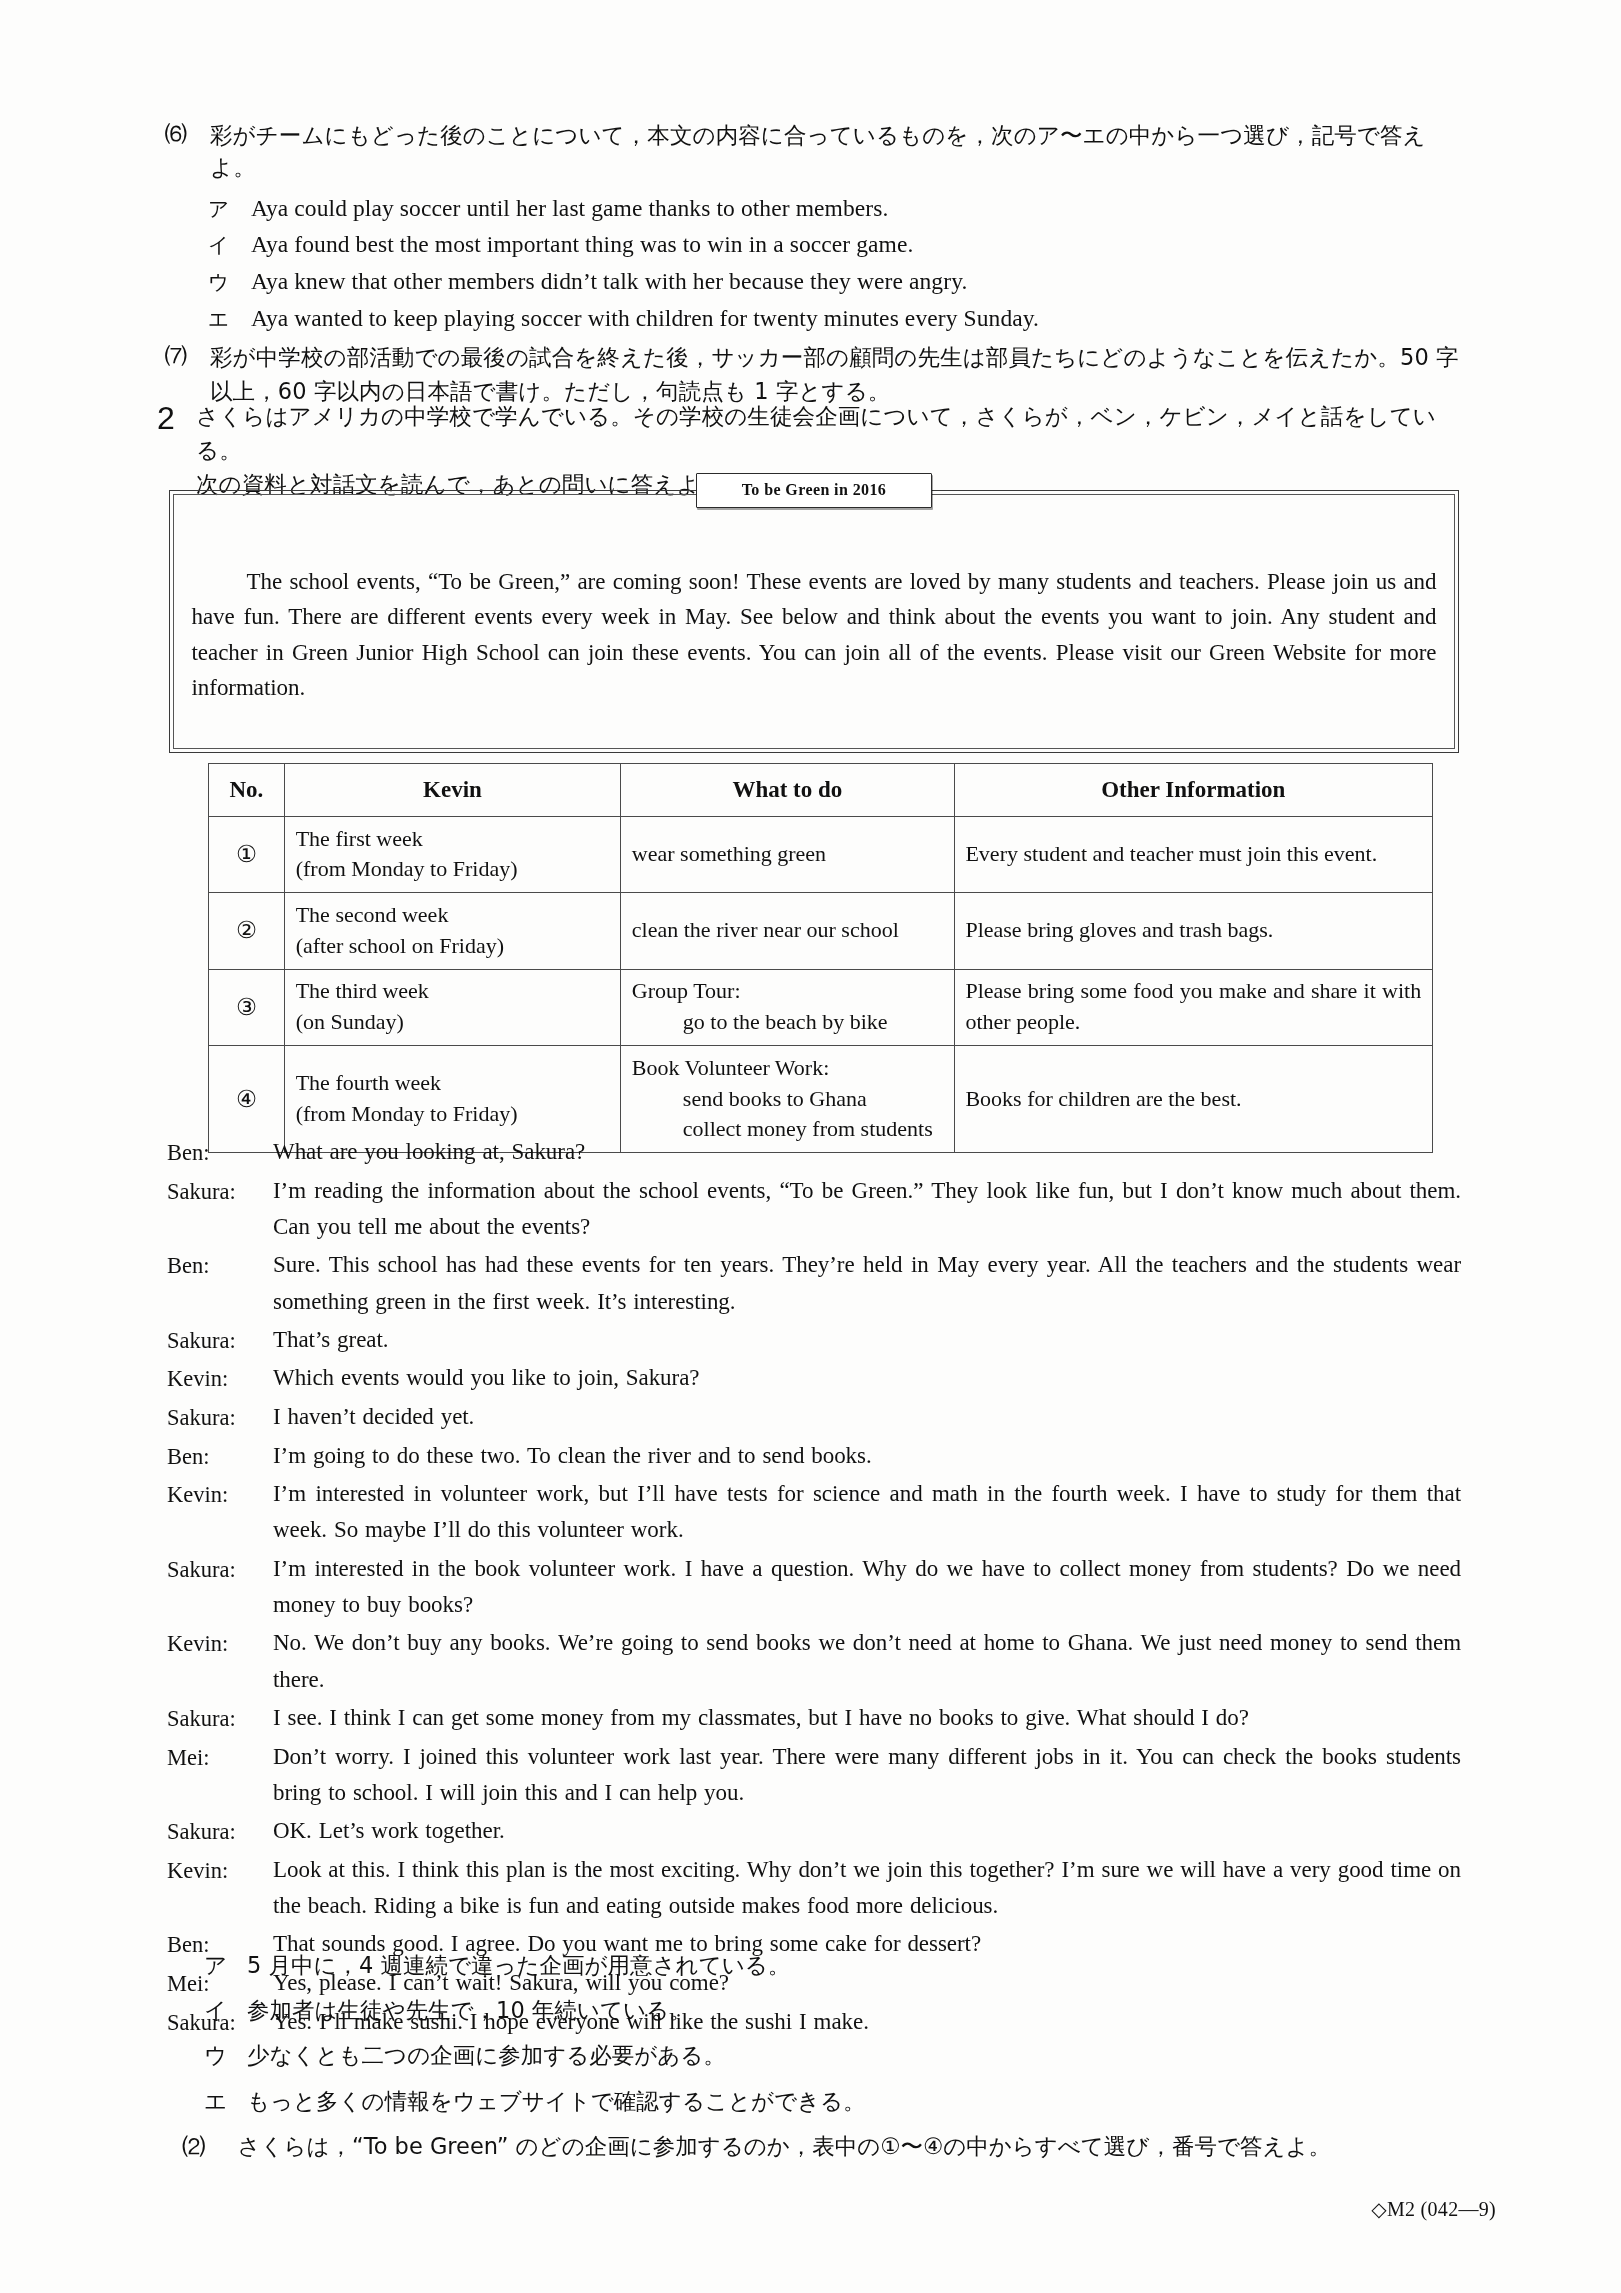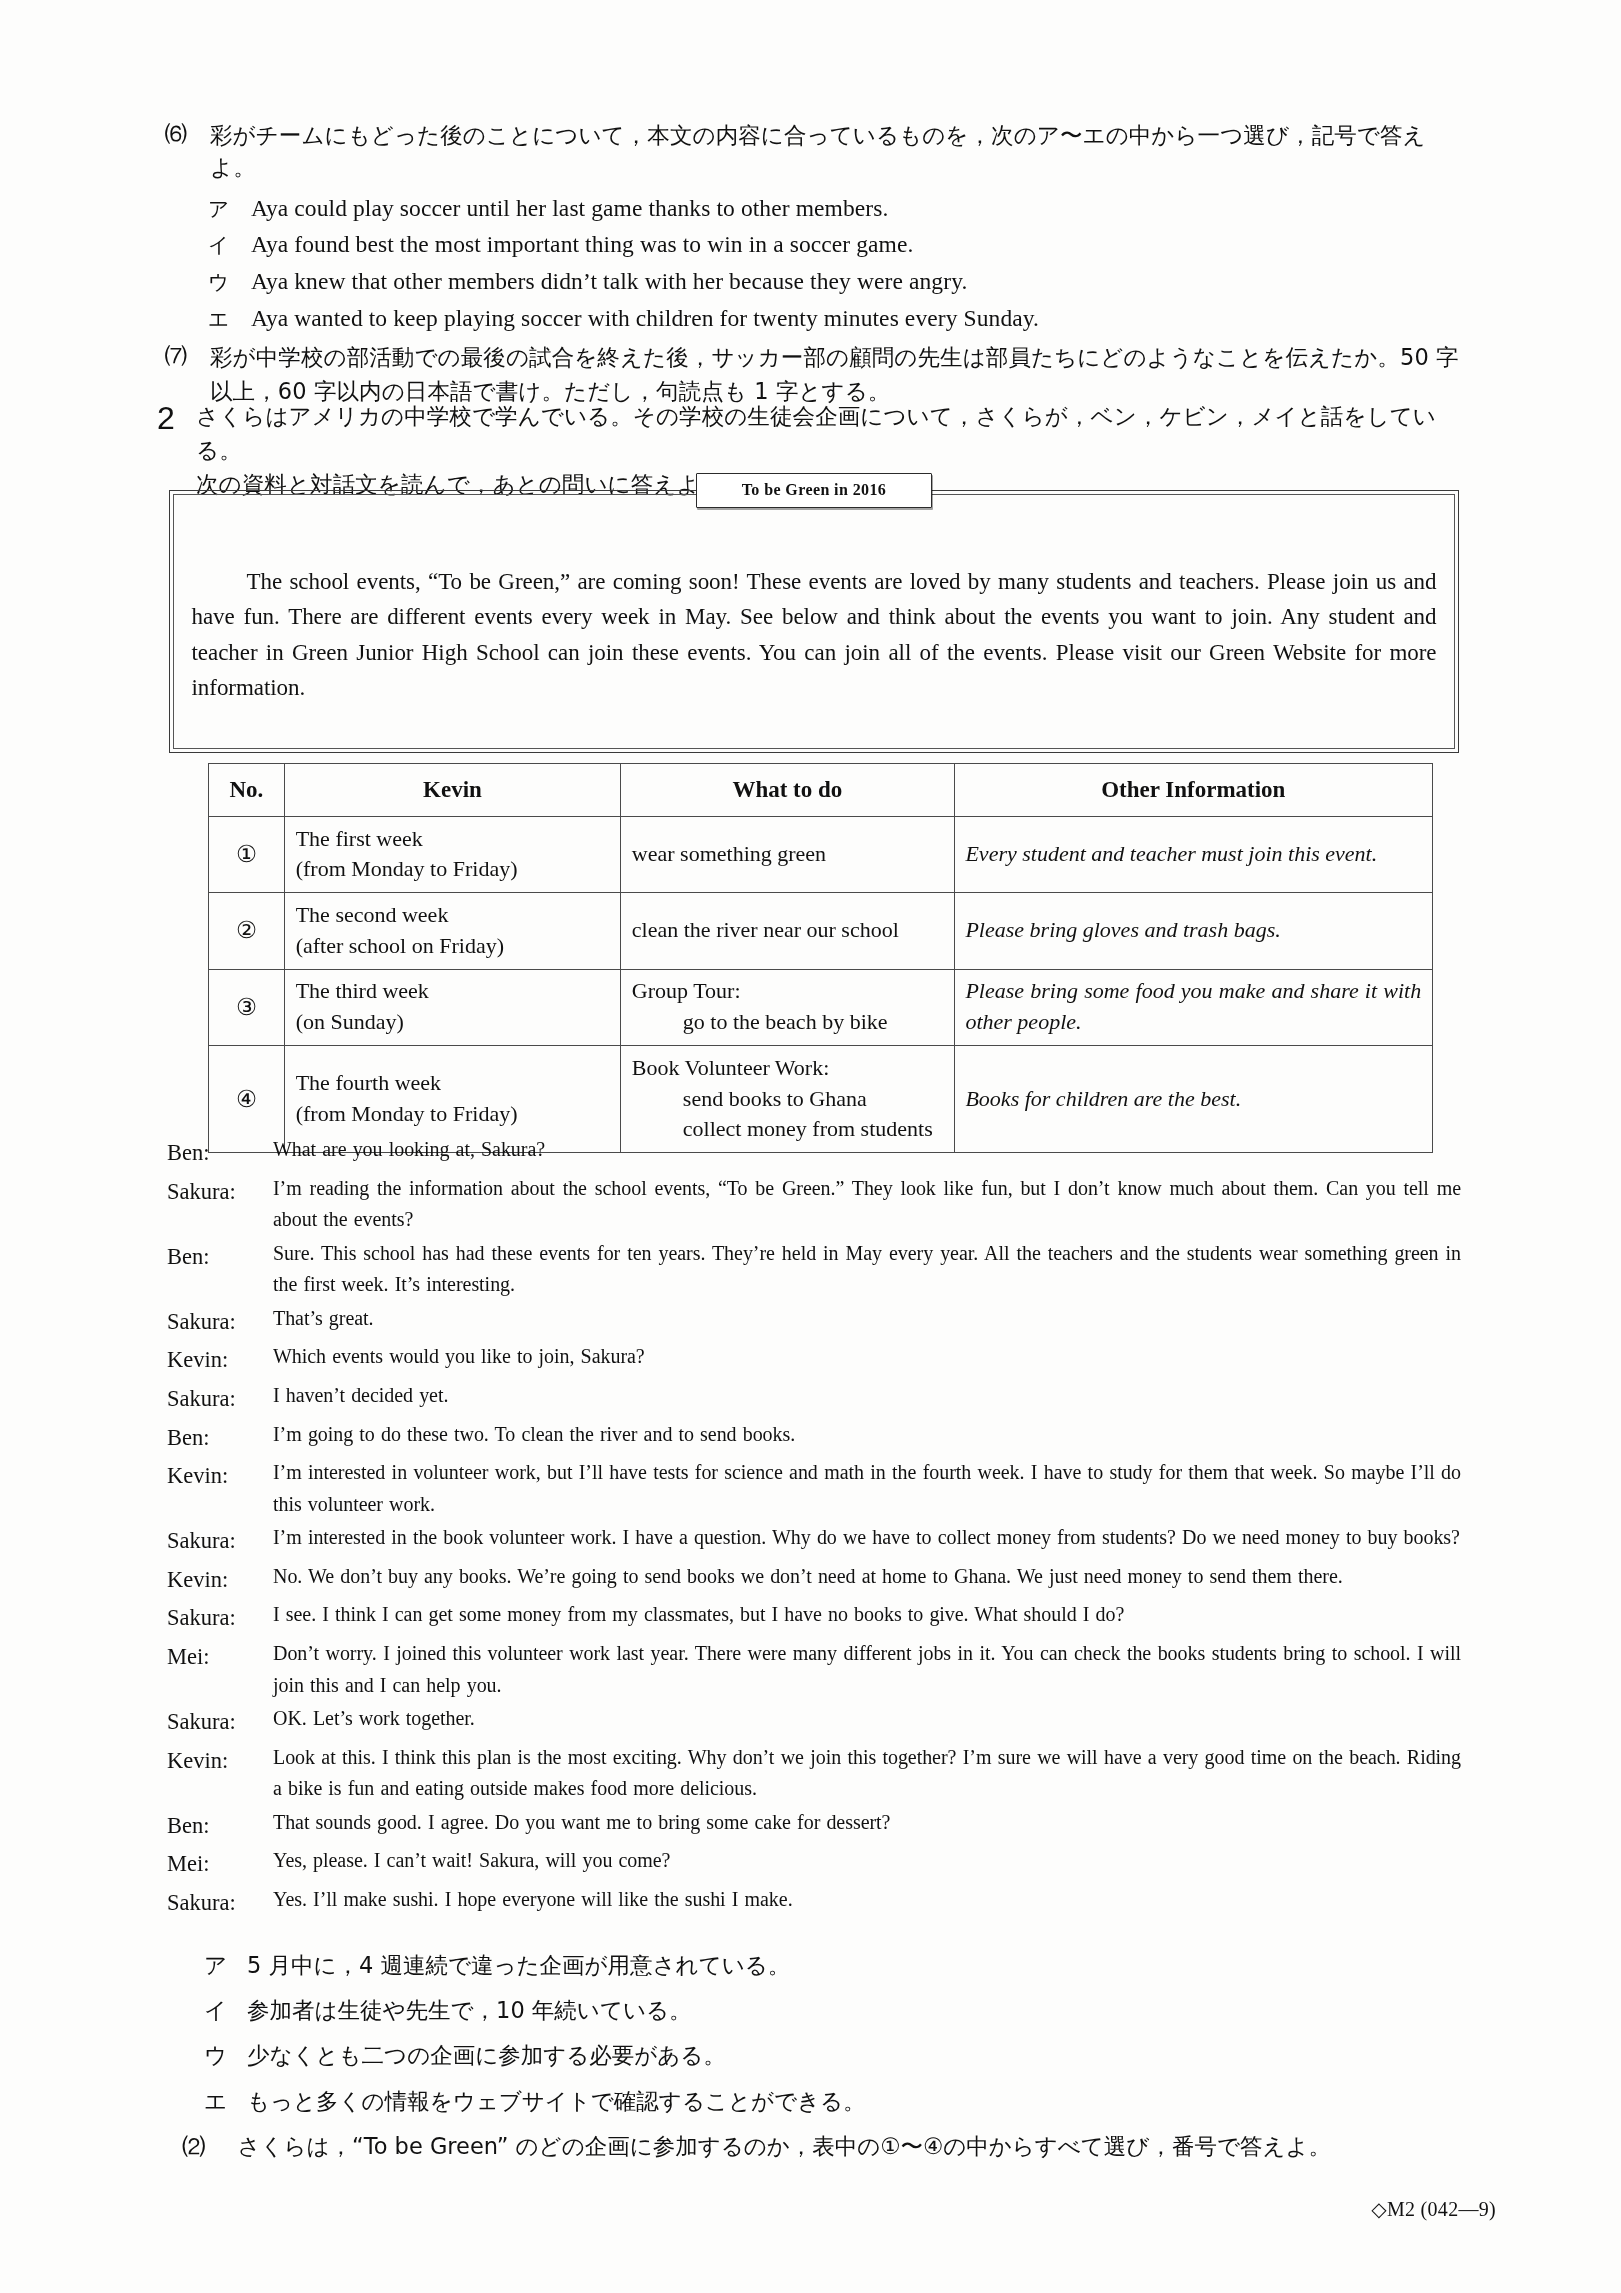--- a/index.html
+++ b/index.html
@@ -170,21 +170,21 @@
     padding: 9.8px 5.9px;
   }
   .col-no    { width: 65px;  text-align: center; }
   .col-week  { width: 339px; }
   .col-what  { width: 333px; }
   .col-other { width: 488px; }
   .events-table td.cell-no {
     text-align: center;
     font-size: 23.5px;
   }
-  .events-table td.cell-other { text-align: justify; font-style: italic; }
+  .events-table td.cell-other { text-align: justify; }
   .sub-line { display: block; padding-left: 51px; }
 
   
   .dialogue {
     position: absolute;
     left: 167px;
     top: 1134px;
     width: 1294px;
   }
   .dlg-row {
@@ -195,21 +195,21 @@
   .dlg-speaker {
     flex: 0 0 auto;
     width: 106px;
     font-size: 22.5px;
     line-height: 1.58;
     padding-top: 1px;
     white-space: nowrap;
   }
   .dlg-text {
     flex: 1 1 auto;
-    font-size: 20px;
+    font-size: 23px;
     line-height: 1.58;
     text-align: justify;
     word-spacing: 1.2px;
     letter-spacing: -0.05px;
   }
   .dlg-text.nojust { text-align: left; }
 
   
   .final-q {
     position: absolute;

